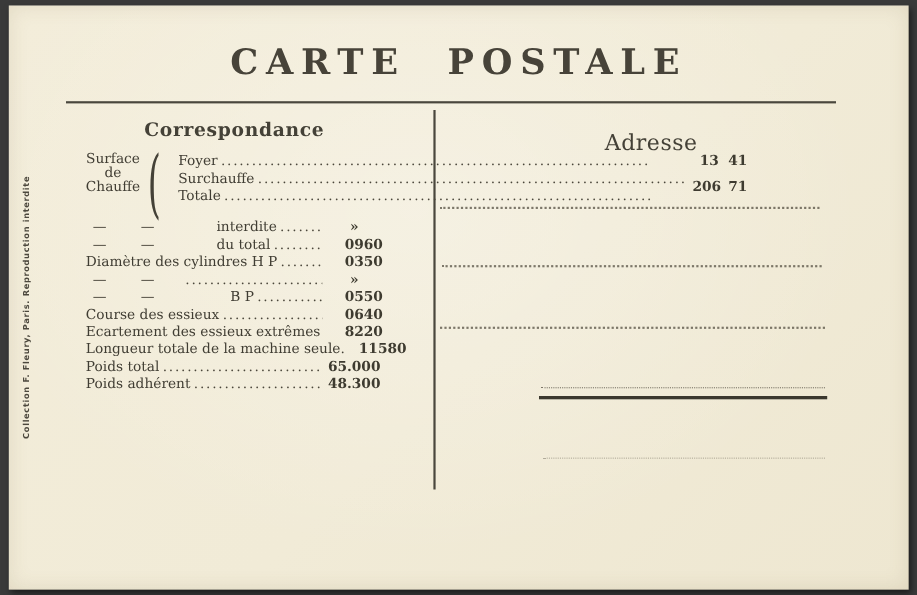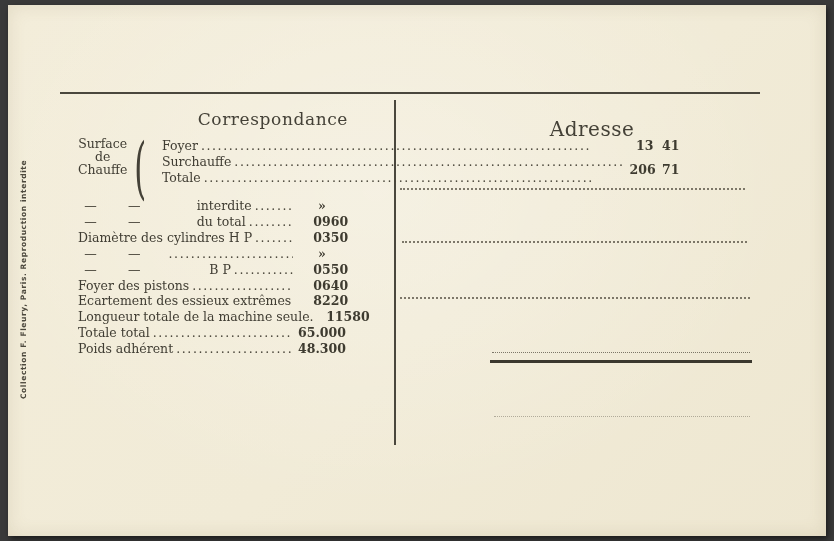--- a/index.html
+++ b/index.html
@@ -17,21 +17,21 @@
   .title-rule{position:absolute;top:87px;left:52px;width:700px;height:2px;background:#4a473d;}
   
   .credit{position:absolute;left:11px;top:148px;height:252px;
           writing-mode:vertical-rl;transform:rotate(180deg);
           font-family:"DejaVu Sans", sans-serif;font-size:7.5px;font-weight:bold;
           letter-spacing:.6px;color:#4c483d;text-align:center;}
   
   .divider{position:absolute;left:386px;top:95px;width:2px;height:345px;background:#4a473d;}
   
   .left-col{position:absolute;left:70px;top:104px;width:270px;color:#403d33;}
-  .col-heading{text-align:right;font-size:17px;letter-spacing:.6px;color:#44413course7;}
+  .col-heading{text-align:center;font-size:17px;letter-spacing:.6px;color:#44413course7;font-weight:bold;}
   .col-heading{color:#444137;margin-bottom:9px;}
   .spec-table{font-size:12.5px;line-height:15.9px;}
   .srow{display:flex;align-items:baseline;}
   .lab{white-space:pre;}
   .dots{flex:1;overflow:hidden;white-space:nowrap;margin:0 3px;letter-spacing:1.6px;
         color:#4a463a;}
   .dots::after{content:"......................................................................";}
   .val{width:52px;display:flex;justify-content:flex-end;font-weight:bold;color:#3e3b30;}
   .va{width:24px;text-align:right;}
   .vb{width:26px;text-align:right;}
@@ -56,20 +56,21 @@
   .aline.l4{top:247px;left:96px;width:258px;border-bottom-width:1.5px;}
   .aline.solid{top:255px;left:94px;width:262px;border:none;height:3px;background:#3b382e;}
   .aline.l6{top:311px;left:98px;width:256px;opacity:.55;border-bottom-width:1.5px;}
 </style>
 </head>
 <body>
 
 <div class="stage">
   <div class="card">
 
+    <div class="title">CARTE POSTALE</div>
     <div class="title-rule"></div>
 
     <div class="credit">Collection F. Fleury, Paris. Reproduction interdite</div>
 
     <div class="divider"></div>
 
     <div class="left-col">
       <div class="col-heading">Correspondance</div>
       <div class="spec-table" id="spec-table">
           <div class="grp">
@@ -134,21 +135,21 @@
           </div>
           <div class="srow">
             <span class="lab"> —   —      B P</span>
             <span class="dots"></span>
             <span class="val">
               <span class="va">0</span>
               <span class="vb">550</span>
             </span>
           </div>
           <div class="srow">
-            <span class="lab">Foyer des pistons</span>
+            <span class="lab">Course des essieux</span>
             <span class="dots"></span>
             <span class="val">
               <span class="va">0</span>
               <span class="vb">640</span>
             </span>
           </div>
           <div class="srow">
             <span class="lab">Ecartement des essieux extrêmes</span>
             <span class="dots"></span>
             <span class="val">
@@ -158,21 +159,21 @@
           </div>
           <div class="srow">
             <span class="lab">Longueur totale de la machine seule.</span>
             <span class="dots"></span>
             <span class="val">
               <span class="va">11</span>
               <span class="vb">580</span>
             </span>
           </div>
           <div class="srow">
-            <span class="lab">Totale total</span>
+            <span class="lab">Poids total</span>
             <span class="dots"></span>
             <span class="val single">65.000</span>
           </div>
           <div class="srow">
             <span class="lab">Poids adhérent</span>
             <span class="dots"></span>
             <span class="val single">48.300</span>
           </div>
         </div>
     </div>

